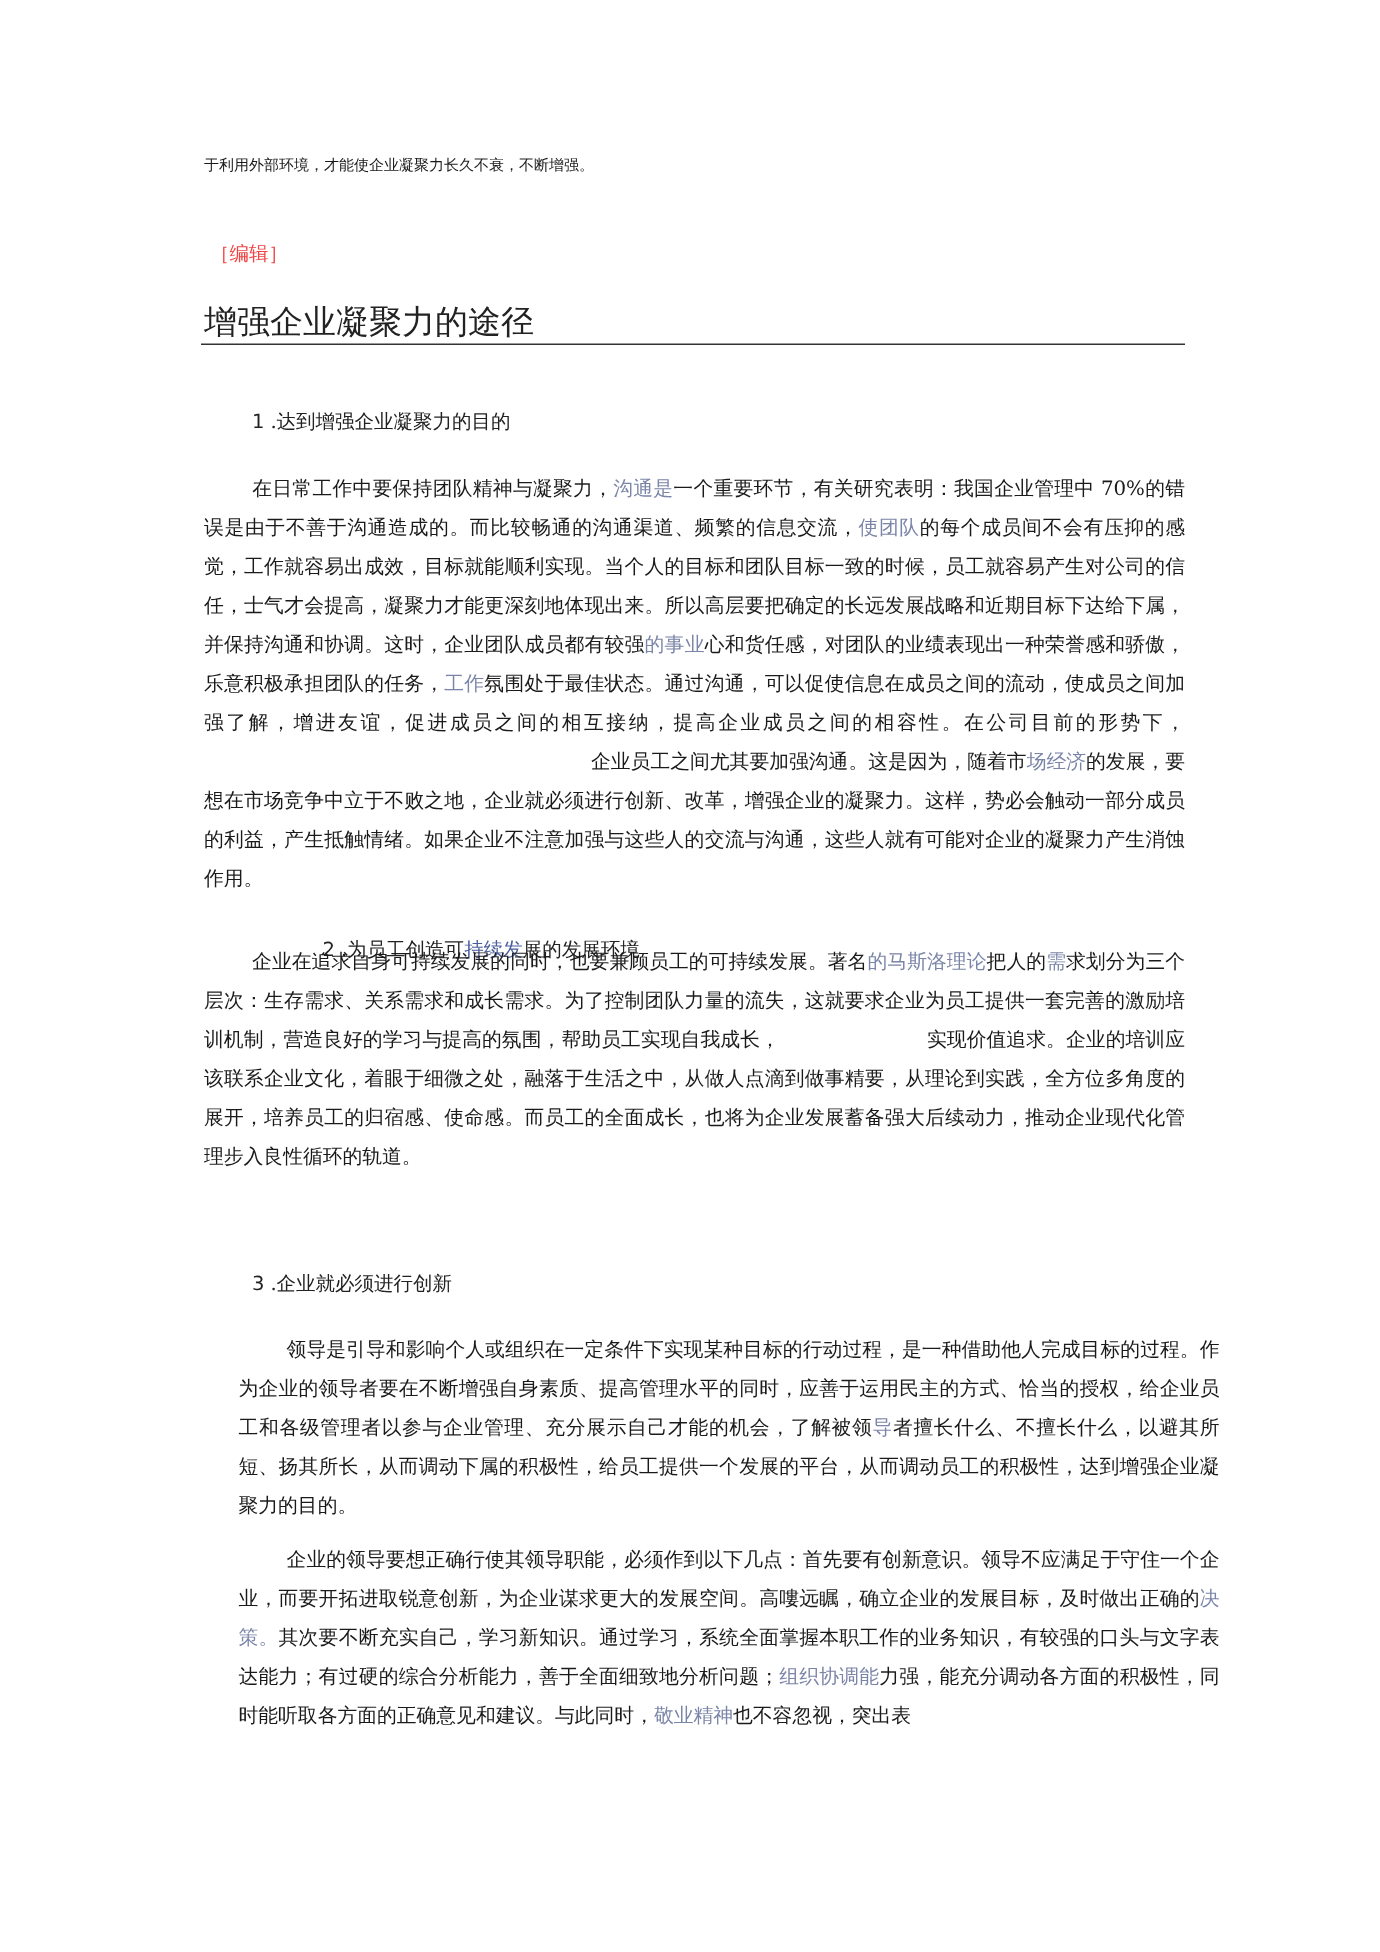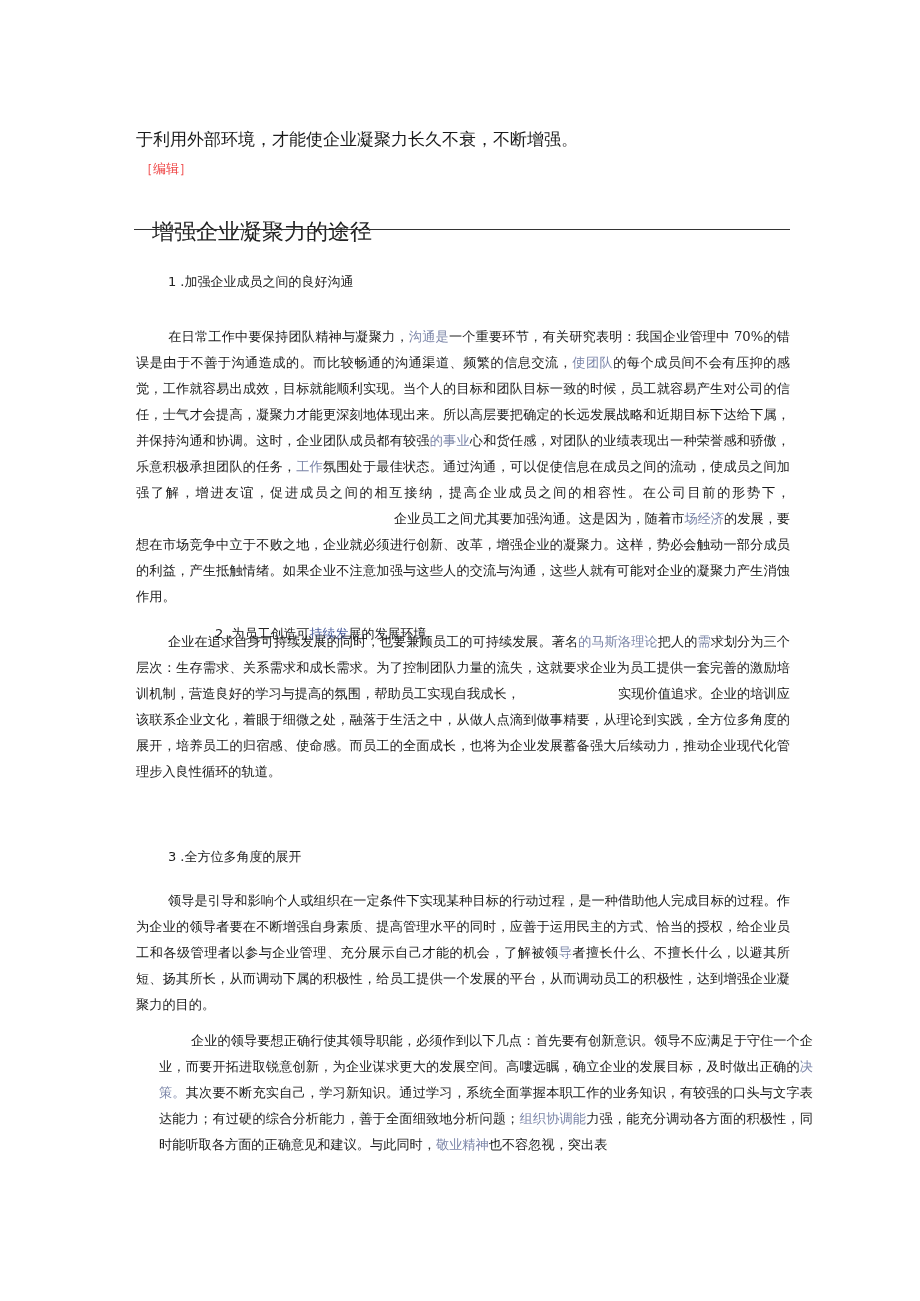--- a/index.html
+++ b/index.html
@@ -2,65 +2,65 @@
 <html><head>
 <meta charset="utf-8">
 <style>
   html, body { margin: 0; padding: 0; background: #ffffff; }
   body {
     width: 920px; height: 1301px; position: relative; overflow: hidden;
     font-family: "DejaVu Serif", "Liberation Serif", serif;
     color: #1a1a1a;
   }
   .page { position: absolute; left: 136px; top: 0; width: 654px; }
-  .line { font-size: 17px; line-height: 16px; white-space: nowrap; margin-top: 28px; }
+  .line { font-size: 10px; line-height: 16px; white-space: nowrap; }
   .p { position: absolute; left: 0; width: 654px; font-size: 13.2px; line-height: 26px; text-align: justify; text-align-last: left; }
   .p .indent { display: inline-block; width: 32px; }
   .link { color: #7b85a8; }
   .link-strong { color: #4a5c9a; }
   .edit { position: absolute; left: 4px; top: 160px; font-size: 13px; color: #ef4444; text-align: right; }
   .h2 { position: absolute; left: 0; top: 202px; font-size: 22px; line-height: 28px; color: #222; font-weight: normal; }
   .h2-rule { position: absolute; left: -2px; top: 229px; width: 656px; height: 1px; background: #333; }
   .sub { position: absolute; left: 32px; font-size: 13px; line-height: 18px; color: #222; }
   .sub .num { font-family: "DejaVu Sans", "Liberation Sans", sans-serif; margin-right: 4px; }
   .gap { display: inline-block; }
 </style>
 </head>
 <body>
 
 <div class="page">
 
   <div class="line" style="position:absolute; left:0; top:103px;">于利用外部环境，才能使企业凝聚力长久不衰，不断增强。</div>
 
   <div class="edit">［编辑］</div>
 
-  <h2 class="h2" style="margin:16px;">增强企业凝聚力的途径</h2>
+  <h2 class="h2" style="margin:0;">增强企业凝聚力的途径</h2>
   <div class="h2-rule"></div>
 
   <div class="sub" style="top:273px;">
-    <span class="num">1</span><span>.加强企业成员之间的良好沟通</span>
+    <span class="num">1</span><span>.达到增强企业凝聚力的目的</span>
   </div>
 
-  <div class="p" style="top:324px;">
+  <div class="p" style="top:314px;">
     <span class="indent"></span><span>在日常工作中要保持团队精神与凝聚力，</span><span class="link">沟通是</span><span>一个重要环节，有关研究表明：我国企业管理中 70%的错误是由于不善于沟通造成的。而比较畅通的沟通渠道、频繁的信息交流，</span><span class="link">使团队</span><span>的每个成员间不会有压抑的感觉，工作就容易出成效，目标就能顺利实现。当个人的目标和团队目标一致的时候，员工就容易产生对公司的信任，士气才会提高，凝聚力才能更深刻地体现出来。所以高层要把确定的长远发展战略和近期目标下达给下属，并保持沟通和协调。这时，企业团队成员都有较强</span><span class="link">的事业</span><span>心和货任感，对团队的业绩表现出一种荣誉感和骄傲，乐意积极承担团队的任务，</span><span class="link">工作</span><span>氛围处于最佳状态。通过沟通，可以促使信息在成员之间的流动，使成员之间加强了解，增进友谊，促进成员之间的相互接纳，提高企业成员之间的相容性。在公司目前的形势下，</span><span class="gap" style="width:258px;"></span><span>企业员工之间尤其要加强沟通。这是因为，随着市</span><span class="link">场经济</span><span>的发展，要想在市场竞争中立于不败之地，企业就必须进行创新、改革，增强企业的凝聚力。这样，势必会触动一部分成员的利益，产生抵触情绪。如果企业不注意加强与这些人的交流与沟通，这些人就有可能对企业的凝聚力产生消蚀作用。</span>
   </div>
 
   <div class="sub" style="top:625px;margin-left:47px;">
     <span class="num">2</span><span>.为员工创造可</span><span class="link-strong">持续发</span><span>展的发展环境</span>
   </div>
 
   <div class="p" style="top:629px;">
     <span class="indent"></span><span>企业在追求自身可持续发展的同时，也要兼顾员工的可持续发展。著名</span><span class="link">的马斯洛理论</span><span>把人的</span><span class="link">需</span><span>求划分为三个层次：生存需求、关系需求和成长需求。为了控制团队力量的流失，这就要求企业为员工提供一套完善的激励培训机制，营造良好的学习与提高的氛围，帮助员工实现自我成长，</span><span class="gap" style="width:98px;"></span><span>实现价值追求。企业的培训应该联系企业文化，着眼于细微之处，融落于生活之中，从做人点滴到做事精要，从理论到实践，全方位多角度的展开，培养员工的归宿感、使命感。而员工的全面成长，也将为企业发展蓄备强大后续动力，推动企业现代化管理步入良性循环的轨道。</span>
   </div>
 
   <div class="sub" style="top:848px;">
-    <span class="num">3</span><span>.全方位多角度的展开</span>
+    <span class="num">3</span><span>.企业就必须进行创新</span>
   </div>
 
-  <div class="p" style="top:888px;">
+  <div class="p" style="top:888px;margin-left:23px;">
     <span class="indent"></span><span>领导是引导和影响个人或组织在一定条件下实现某种目标的行动过程，是一种借助他人完成目标的过程。作为企业的领导者要在不断增强自身素质、提高管理水平的同时，应善于运用民主的方式、恰当的授权，给企业员工和各级管理者以参与企业管理、充分展示自己才能的机会，了解被领</span><span class="link">导</span><span>者擅长什么、不擅长什么，以避其所短、扬其所长，从而调动下属的积极性，给员工提供一个发展的平台，从而调动员工的积极性，达到增强企业凝聚力的目的。</span>
   </div>
 
   <div class="p" style="top:1028px;margin-left:23px;">
     <span class="indent"></span><span>企业的领导要想正确行使其领导职能，必须作到以下几点：首先要有创新意识。领导不应满足于守住一个企业，而要开拓进取锐意创新，为企业谋求更大的发展空间。高嘍远瞩，确立企业的发展目标，及时做出正确的</span><span class="link">决策。</span><span>其次要不断充实自己，学习新知识。通过学习，系统全面掌握本职工作的业务知识，有较强的口头与文字表达能力；有过硬的综合分析能力，善于全面细致地分析问题；</span><span class="link">组织协调能</span><span>力强，能充分调动各方面的积极性，同时能听取各方面的正确意见和建议。与此同时，</span><span class="link">敬业精神</span><span>也不容忽视，突出表</span>
   </div>
 
 </div>
 
 </body></html>

